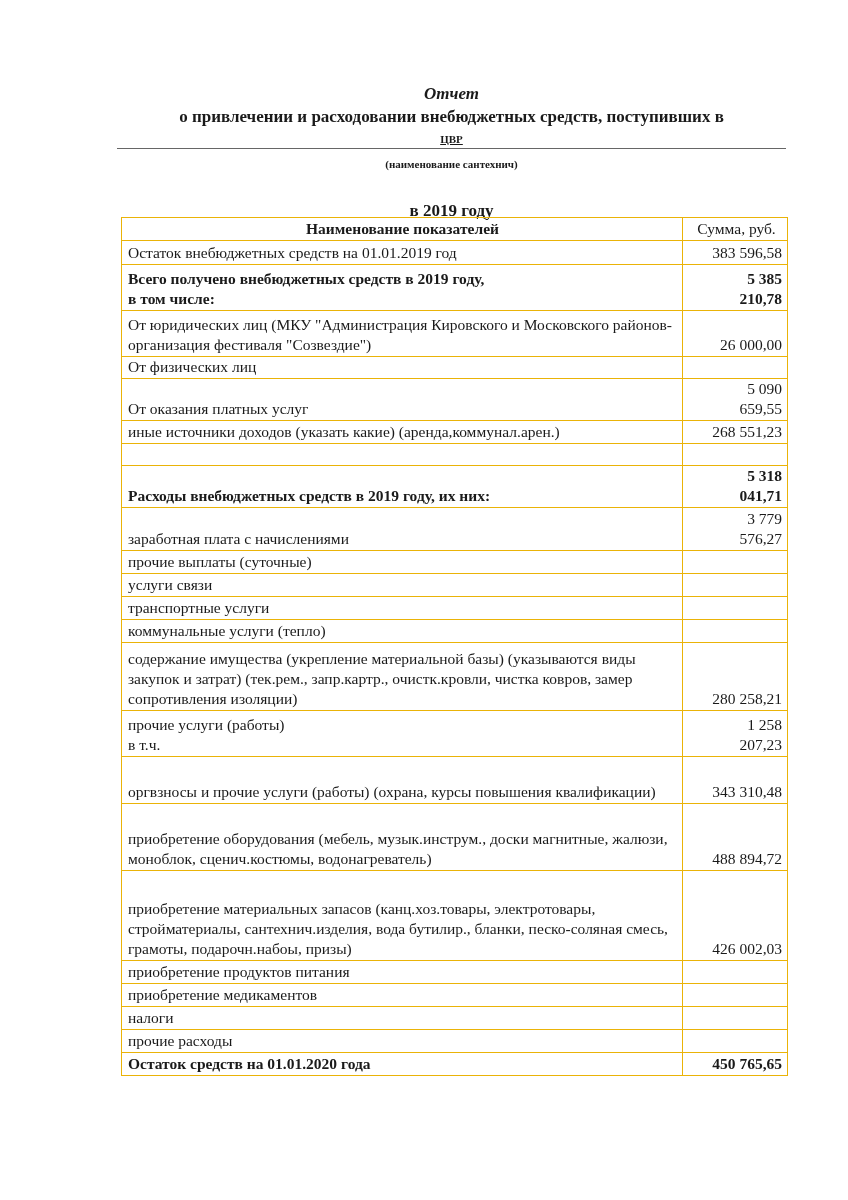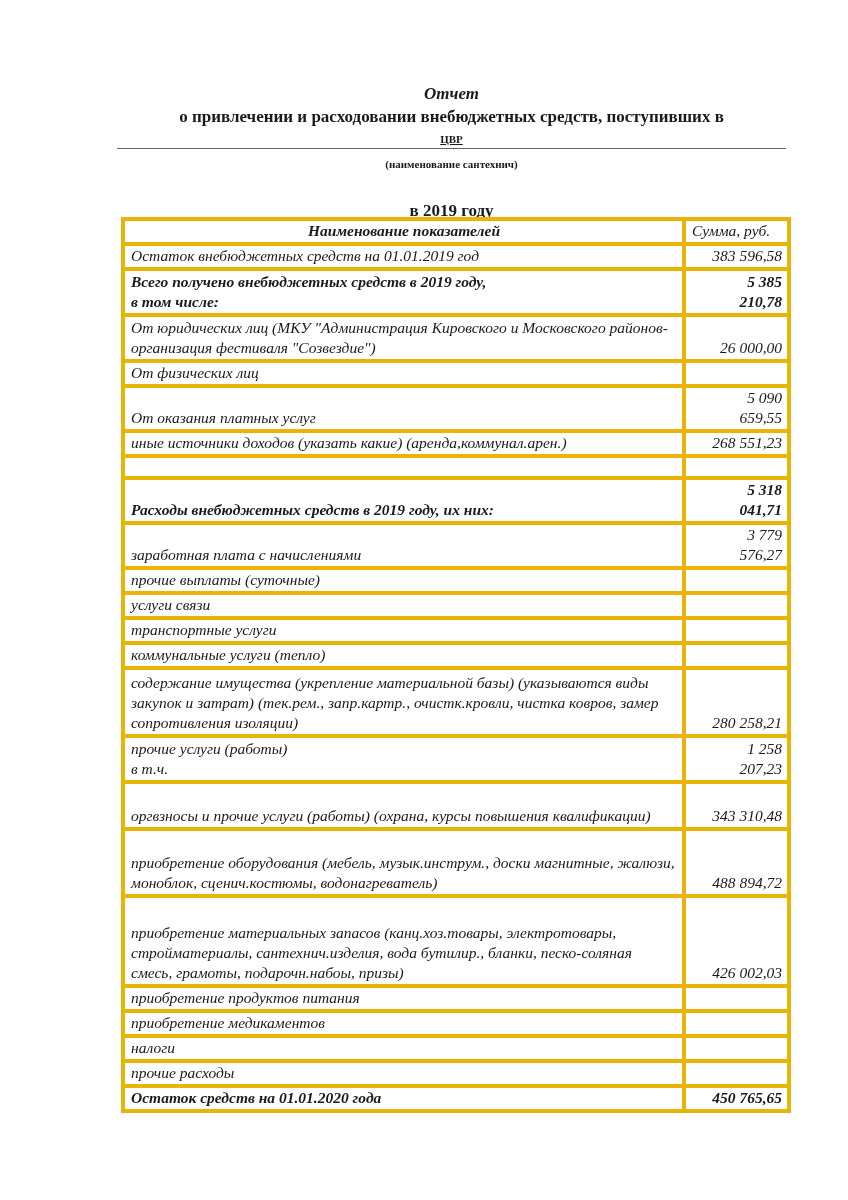--- a/index.html
+++ b/index.html
@@ -14,24 +14,24 @@
   .t-org span { text-decoration: underline; }
   .rule { position: absolute; left: 117px; top: 148px; width: 669px; height: 0;
           border-top: 1.5px solid #666; }
   .t-caption { top: 157px; font-size: 11px; font-weight: bold; line-height: 14px; }
   .t-year { top: 175px; font-size: 17px; font-weight: bold; line-height: 20px; margin-top: 26px; }
 
   table.report { position: absolute; left: 121px; top: 217px; border-collapse: collapse;
                  width: 666px; table-layout: fixed; font-size: 15.5px; }
   table.report col.c1 { width: 561px; }
   table.report col.c2 { width: 105px; }
-  table.report td, table.report th { border: 4px solid #eab308; padding: 0 5px 1px 6px;
-                 vertical-align: bottom; line-height: 20px; font-style: italic; }
+  table.report td, table.report th { border: 1px solid #eab308; padding: 0 5px 1px 6px;
+                 vertical-align: bottom; line-height: 20px; }
   table.report th { font-weight: bold; text-align: center; vertical-align: middle; }
-  table.report th.amt-h { font-weight: normal; text-align: left; padding-right: 3px; }
+  table.report th.amt-h { font-weight: normal; text-align: center; padding-right: 3px; }
   td.amt { text-align: right; padding-right: 5px; }
   tr.bold td { font-weight: bold; }
   td.indent { padding-left: 12px; }
 </style>
 </head>
 <body>
 
 <div class="page">
   <div class="title-block t-report">Отчет</div>
   <div class="title-block t-sub">о привлечении и расходовании внебюджетных средств, поступивших в</div>

